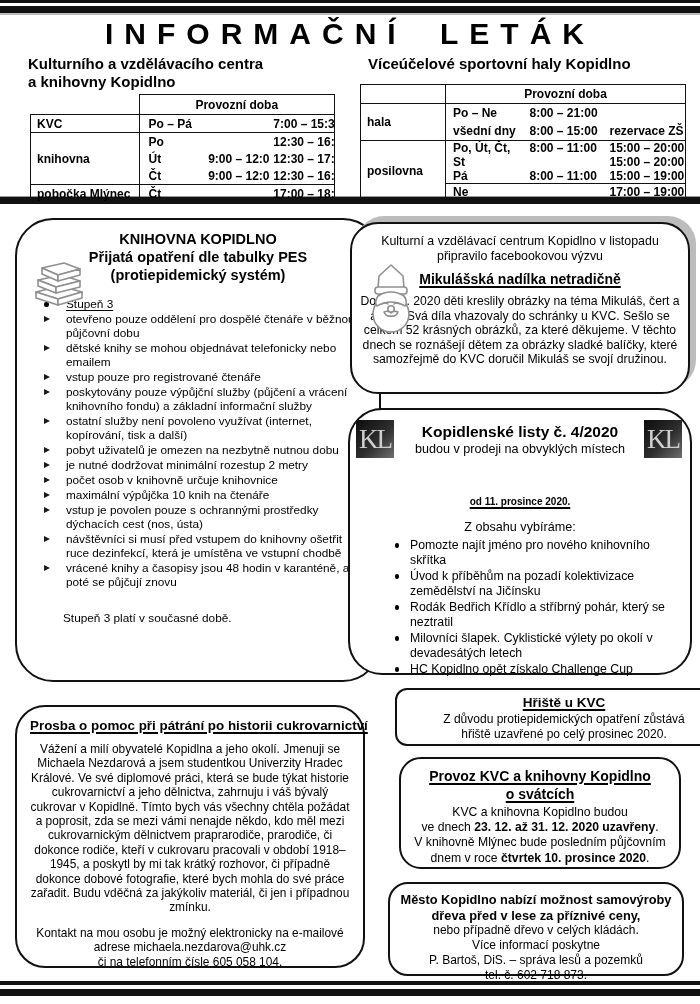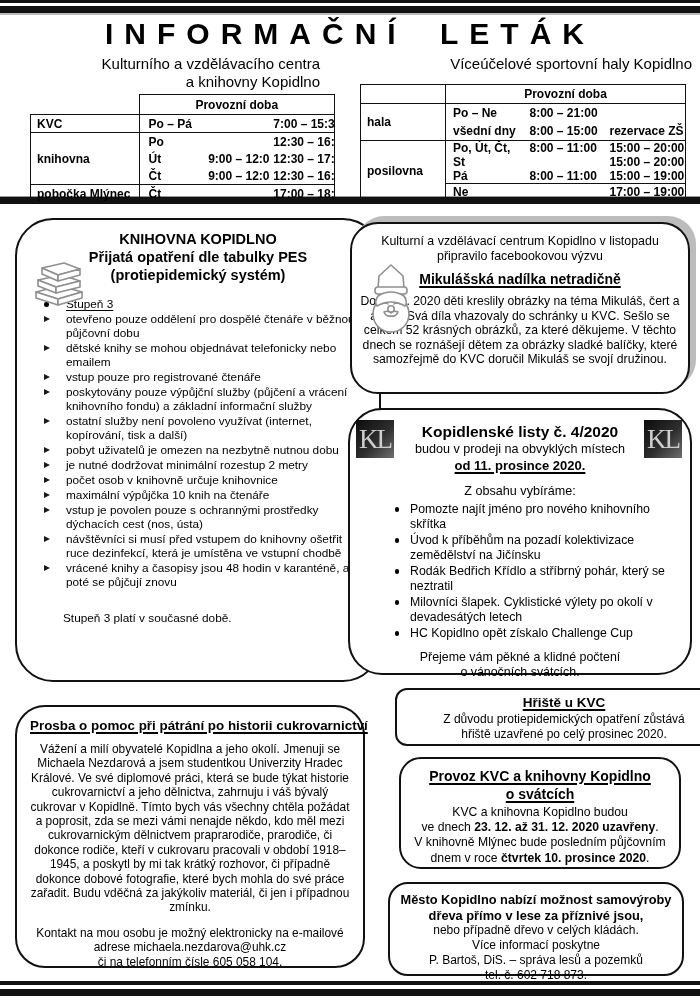--- a/index.html
+++ b/index.html
@@ -14,21 +14,21 @@
   .rule-top-thick { top:6px; height:7px; box-shadow:0 2px 0 #bbb; }
   .rule-mid       { top:197px; height:7px; box-shadow:0 -1px 0 #999; }
   .rule-bot-a     { top:981px; height:4px; }
   .rule-bot-b     { top:989px; height:7px; }
 
   .main-title {
     position:absolute; left:0; top:17px; width:700px; text-align:center;
     font-size:30px; font-weight:bold; letter-spacing:11px; word-spacing:14px;
     white-space:nowrap;
   }
-  .subhead { position:absolute; font-size:15px; font-weight:normal; text-align:right; line-height:18px; }
+  .subhead { position:absolute; font-size:15px; font-weight:bold; text-align:left; line-height:18px; }
   .subhead-left  { left:28px;  top:55px; width:292px; }
   .subhead-right { left:368px; top:55px; width:324px; }
 
   
   table.sched { position:absolute; border-collapse:collapse; table-layout:fixed;
     font-size:12px; font-weight:bold; }
   table.sched td { padding:0 4px; white-space:nowrap; overflow:hidden; }
   .bT{border-top:1.5px solid #111;} .bB{border-bottom:1.5px solid #111;}
   .bL{border-left:1.5px solid #111;} .bR{border-right:1.5px solid #111;}
   td.hdr { text-align:center; }
@@ -72,22 +72,22 @@
   .nicholas-icon { position:absolute; left:8px; top:38px; }
 
   #listy-box { left:348px; top:408px; width:344px; height:267px; border-radius:34px; padding:13px 8px 0 8px; }
   .kl-logo { position:absolute; width:38px; height:38px; top:10px;
     background:linear-gradient(135deg,#0c0c0c 0%,#2e2e2e 55%,#6f6f6f 100%);
     color:#cdcdcd; font-family:"Liberation Serif","DejaVu Serif",serif;
     font-size:27px; line-height:38px; letter-spacing:-2px; }
   .kl-left { left:6px; } .kl-right { right:8px; }
   #listy-box .btitle { font-size:15.5px; font-weight:bold; line-height:18px;text-align:center; }
   #listy-box .sub { font-size:12.6px; line-height:16px; }
-  #listy-box .date { font-size:13px; font-weight:bold; text-decoration:underline;
-    text-decoration-thickness:2px; text-underline-offset:2px; line-height:17px; }
+  #listy-box .date { font-size:10px; font-weight:bold; text-decoration:underline;
+    text-decoration-thickness:2px; text-underline-offset:2px; line-height:17px;margin-top:36px; }
   #listy-box .section { font-size:12.6px; margin-top:10px; }
   .blist { margin-top:4px; padding-left:26px; padding-right:6px; font-size:12.3px; line-height:15px; }
   .blist .pitem { margin-bottom:1px; }
   .blist .marker-col { flex:0 0 26px; justify-content:center; padding-left:0; }
   #listy-box .closing { font-size:12.4px; line-height:15px; margin-top:9px; }
 
   #hriste-box { left:395px; top:688px; width:338px; height:58px; border-radius:12px; padding:5px 6px 0 6px; }
   #hriste-box .btitle { font-size:13.5px; font-weight:bold; text-decoration:underline;
     text-decoration-thickness:2px; text-underline-offset:2px; line-height:16px; }
   #hriste-box .body { font-size:12px; line-height:14.5px; margin-top:1px; }
@@ -385,21 +385,21 @@
     <div class="body">
       <div>KVC a knihovna Kopidlno budou</div>
       <div><span>ve dnech </span><b>23. 12. až 31. 12. 2020 uzavřeny</b><span>.</span></div>
       <div>V knihovně Mlýnec bude posledním půjčovním</div>
       <div><span>dnem v roce </span><b>čtvrtek 10. prosince 2020</b><span>.</span></div>
     </div>
   </div>
 
   <div class="rbox center" id="mesto-box">
     <div class="boldline">Město Kopidlno nabízí možnost samovýroby</div>
-    <div class="boldline">dřeva přímo v lese za příznivé jsou,</div>
+    <div class="boldline">dřeva před v lese za příznivé ceny,</div>
     <div class="line">nebo případně  dřevo v celých kládách.</div>
     <div class="line">Více informací poskytne</div>
     <div class="line">P. Bartoš, DiS. – správa lesů a pozemků</div>
     <div class="line">tel. č. 602 718 873.</div>
   </div>
 
   <div class="rbox center" id="prosba-box">
     <div class="btitle">Prosba o pomoc při pátrání po historii cukrovarnictví</div>
     <div class="body">Vážení a milí obyvatelé Kopidlna a jeho okolí. Jmenuji se Michaela Nezdarová a jsem studentkou Univerzity Hradec Králové. Ve své diplomové práci, která se bude týkat historie cukrovarnictví a jeho dělnictva, zahrnuju i váš bývalý cukrovar v Kopidlně. Tímto bych vás všechny chtěla požádat a poprosit, zda se mezi vámi nenajde někdo, kdo měl mezi cukrovarnickým dělnictvem praprarodiče, prarodiče, či dokonce rodiče, kteří v cukrovaru pracovali v období 1918–1945, a poskytl by mi tak krátký rozhovor, či případně dokonce dobové fotografie, které bych mohla do své práce zařadit. Budu vděčná za jakýkoliv materiál, či jen i případnou zmínku.</div>
     <div class="contact">

